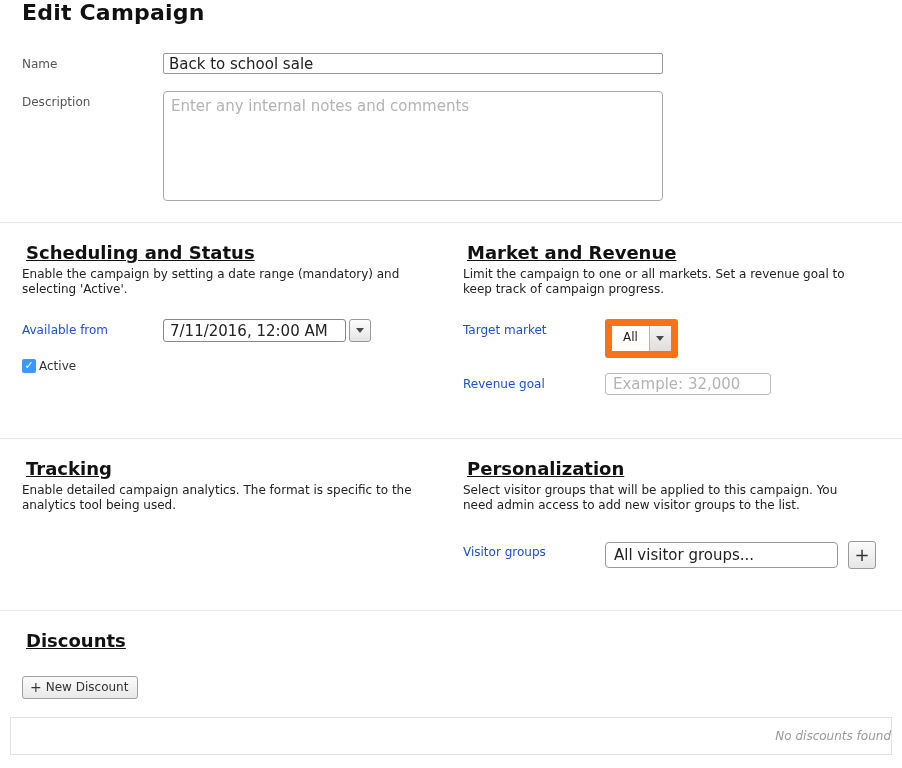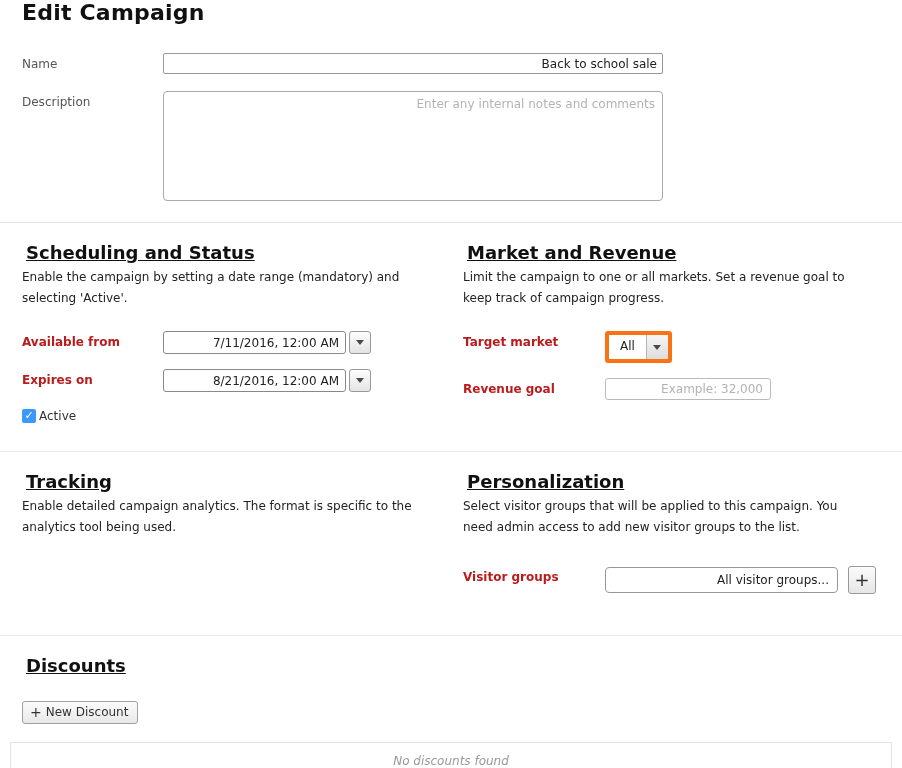--- a/index.html
+++ b/index.html
@@ -17,44 +17,44 @@
 
   
   .form-area { margin-top: 28px; }
   .form-row { display: flex; margin-bottom: 17px; }
   .form-row .lbl {
     width: 141px; flex: 0 0 141px; padding-top: 4px;
     color: #555; font-size: 12px;
   }
   input[type="text"], textarea {
     font-family: "DejaVu Sans", "Liberation Sans", sans-serif;
-    font-size: 12px; color: #222; outline: none; background: #fff; text-align: right;
+    font-size: 15px; color: #222; outline: none; background: #fff;
   }
   .name-input {
     width: 500px; height: 21px; border: 1px solid #999; border-radius: 2px;
     padding: 2px 5px;
   }
   .desc-area {
     width: 500px; height: 110px; border: 1px solid #aaa; border-radius: 4px;
     padding: 5px 7px; resize: none;
   }
   textarea::placeholder, input::placeholder { color: #b3b3b3; opacity: 1; }
 
   .divider { border-top: 1px solid #e7e7e7; height: 0; width: 100%; }
   .div1 { margin-top: 21px; }
   .div2 { margin-top: 28px; }
   .div3 { margin-top: 26px; }
 
   
   .cols { display: grid; grid-template-columns: 441px 1fr; padding-top: 15px; }
   h2 { margin: 4px; font-size: 18px; font-weight: 600; color: #111; text-decoration: underline; }
-  .subtitle { margin-top: 3px; color: #222; font-size: 12px; line-height: 21px; max-width: 404px; }
+  .subtitle { margin-top: 3px; color: #222; font-size: 12px; line-height: 15px; max-width: 404px; }
   .fields { margin-top: 22px; }
   .field-row { display: flex; align-items: flex-start; margin-bottom: 15px; }
-  .field-row .lbl { width: 141px; flex: 0 0 141px; padding-top: 4px; color: #b91c1c; font-weight: bold; }
+  .field-row .lbl { width: 141px; flex: 0 0 141px; padding-top: 4px; color: #1d4ed8; }
   .col-right .field-row .lbl { flex-basis: 142px; width: 142px; }
 
   
   .date-wrap { display: flex; align-items: stretch; }
   .date-input {
     width: 183px; height: 23px; border: 1px solid #888; border-radius: 3px;
     padding: 2px 6px;
   }
   .drop-btn {
     width: 22px; height: 23px; margin-left: 3px;
@@ -71,22 +71,22 @@
   .check-row { display: flex; align-items: center; margin-top: 17px; }
   .checkbox {
     width: 14px; height: 14px; background: #3b99fc; border-radius: 2px;
     color: #fff; font-size: 11px; line-height: 14px; text-align: center;
     display: inline-block; cursor: pointer;
   }
   .check-label { margin-left: 3px; color: #333; }
 
   
   .select-split {
-    display: inline-flex; border: 4px solid #f97316; border-radius: 3px;
-    overflow: hidden; height: 32px; cursor: pointer; background: #000000;
+    display: inline-flex; border: 7px solid #f97316; border-radius: 3px;
+    overflow: hidden; height: 39px; cursor: pointer; background: #000000;
   }
   .select-value { padding: 4px 11px; background: #fff; color: #222; }
   .select-arrow {
     width: 22px; background: linear-gradient(#f5f5f5, #dedede);
     border-left: 1px solid #b5b5b5; display: flex; align-items: center; justify-content: center;
   }
 
   .small-input {
     width: 166px; height: 22px; border: 1px solid #bbb; border-radius: 3px;
     padding: 2px 7px;
@@ -111,21 +111,21 @@
     margin-top: 21px; display: inline-flex; align-items: center;
     border: 1px solid #a0a0a0; border-radius: 3px;
     background: linear-gradient(#fbfbfb, #e8e8e8);
     padding: 3px 9px 4px 7px; height: 23px; cursor: pointer;
     font-size: 12px; color: #333;
   }
   .new-discount-btn .plus-glyph { font-size: 14px; margin-right: 4px; color: #333; }
   .empty-box-wrap { padding: 0 10px; margin-top: 18px; }
   .empty-box {
     border: 1px solid #e2e2e2; height: 38px;
-    display: flex; align-items: center; justify-content: center;
+    display: flex; align-items: center; justify-content: flex-end;
   }
   .empty-msg { color: #999; font-style: italic; font-size: 12px; }
 </style>
 </head>
 <body>
 
 <div class="page-header pad">
   <h1>Edit Campaign</h1>
 </div>
 
@@ -149,29 +149,20 @@
     <div class="fields">
       <div class="field-row">
         <div class="lbl">Available from</div>
         <div class="date-wrap">
           <input type="text" class="date-input" value="7/11/2016, 12:00 AM" style="">
           <div class="drop-btn">
             <span class="caret"></span>
           </div>
         </div>
       </div>
-      <div class="field-row">
-        <div class="lbl">Expires on</div>
-        <div class="date-wrap">
-          <input type="text" class="date-input" value="8/21/2016, 12:00 AM" style="">
-          <div class="drop-btn">
-            <span class="caret"></span>
-          </div>
-        </div>
-      </div>
       <div class="check-row">
         <span class="checkbox">✓</span>
         <span class="check-label">Active</span>
       </div>
     </div>
   </div>
 
   <div class="col-right">
     <h2>Market and Revenue</h2>
     <div class="subtitle">Limit the campaign to one or all markets. Set a revenue goal to keep track of campaign progress.</div>

